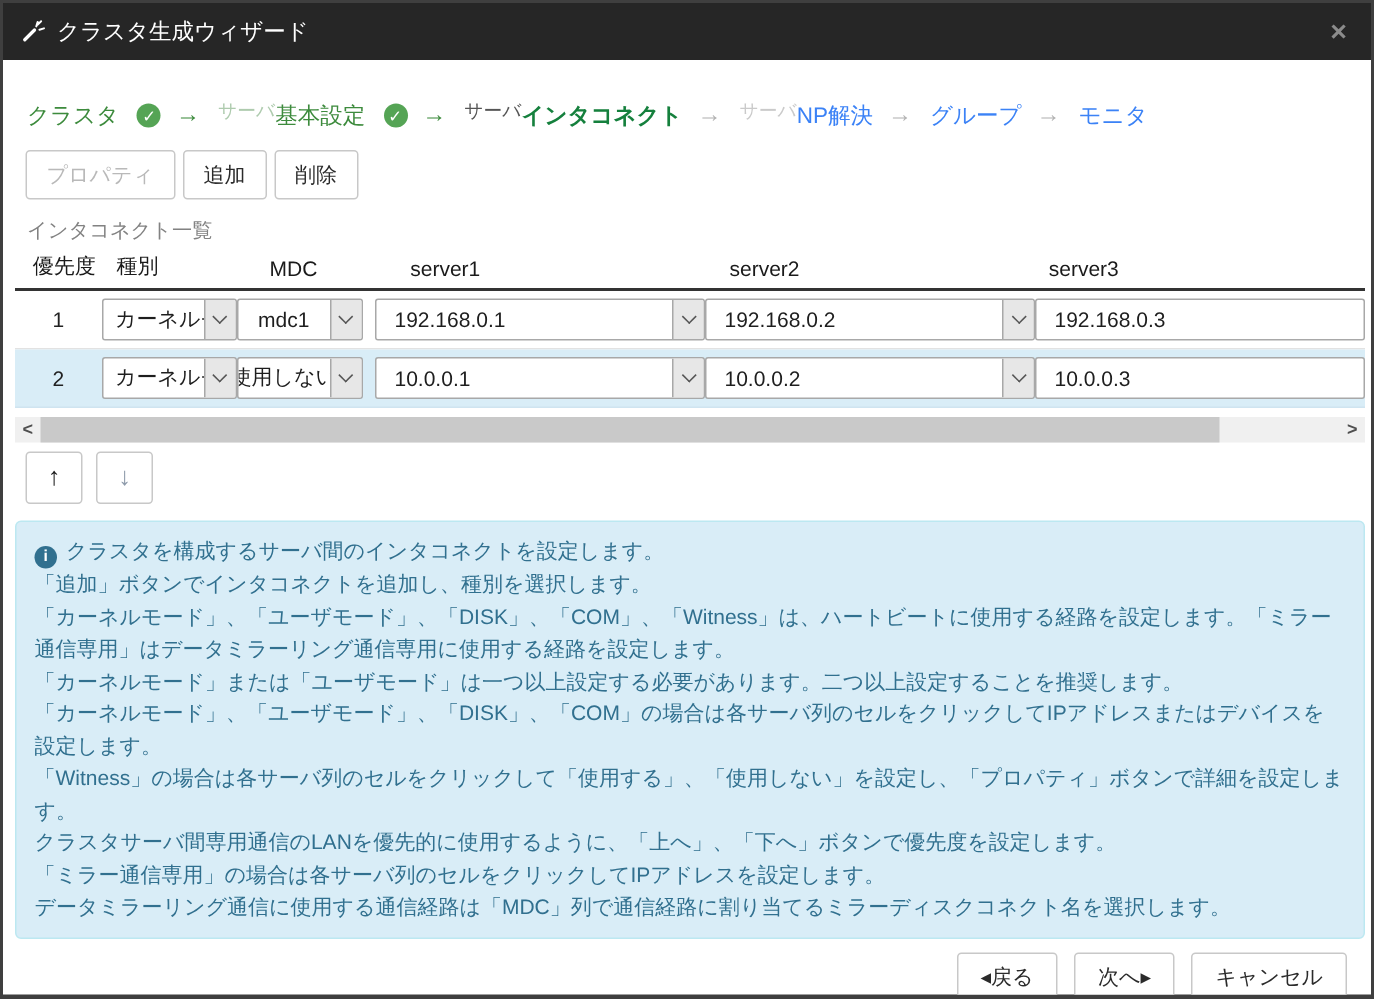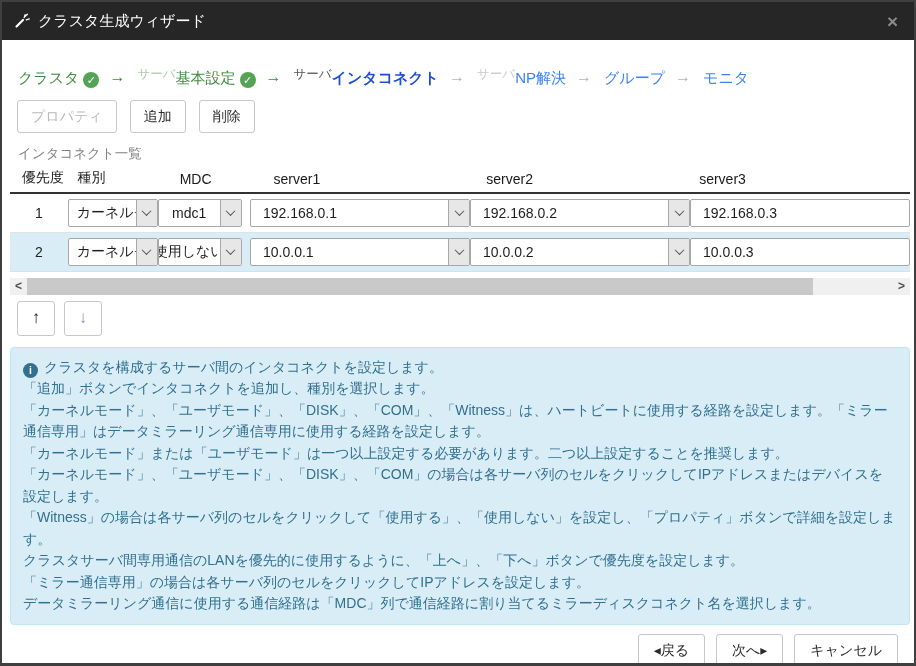--- a/index.html
+++ b/index.html
@@ -34,42 +34,42 @@
     padding: 0 4px; cursor: pointer; line-height: 1;
   }
   
   .steps {
     display: flex; align-items: flex-end;
     padding: 8px 0 10px 14px;
     font-size: 15px;
   }
   .step { display: flex; flex-direction: row; }
   .step-sub { height: 18px; font-size: 12.5px; padding-left: 2px; }
-  .step-main { display: flex; align-items: flex-end; gap: 4px; height: 22px; }
+  .step-main { display: flex; align-items: center; gap: 12px; height: 22px; }
   .step.done  .step-label { color: #3d8b3d; }
   .step.done  .step-sub   { color: #aecbae; }
-  .step.current .step-label { color: #1d4ed8; font-weight: bold; }
+  .step.current .step-label { color: #15803d; font-weight: bold; }
   .step.current .step-sub   { color: #555; }
   .step.todo  .step-label { color: #3b82f6; }
   .step.todo  .step-sub   { color: #cacaca; }
   .check {
     width: 16px; height: 16px; border-radius: 50%;
     background: #55a455; color: #fff;
     font-size: 11px; font-weight: bold;
     display: inline-flex; align-items: center; justify-content: center;
   }
   .step-arrow {
     display: flex; flex-direction: column;
     margin: 0 10px; font-weight: bold; font-size: 16px;
   }
   .step-arrow .a { height: 22px; display: flex; align-items: center; }
   .step-arrow.g .a { color: #3d8b3d; }
   .step-arrow.n .a { color: #b3b3b3; }
   
-  .toolbar { display: flex; gap: 13px; padding: 2px 0 0 15px; }
+  .toolbar { display: flex; gap: 5px; padding: 2px 0 0 15px; }
   .btn {
     background: #fff;
     border: 1px solid #c8c8c8;
     border-radius: 3px;
     font-size: 14px;
     color: #2b2b2b;
     padding: 7px 13px;
     font-family: inherit;
     cursor: pointer;
     line-height: 1.2;

